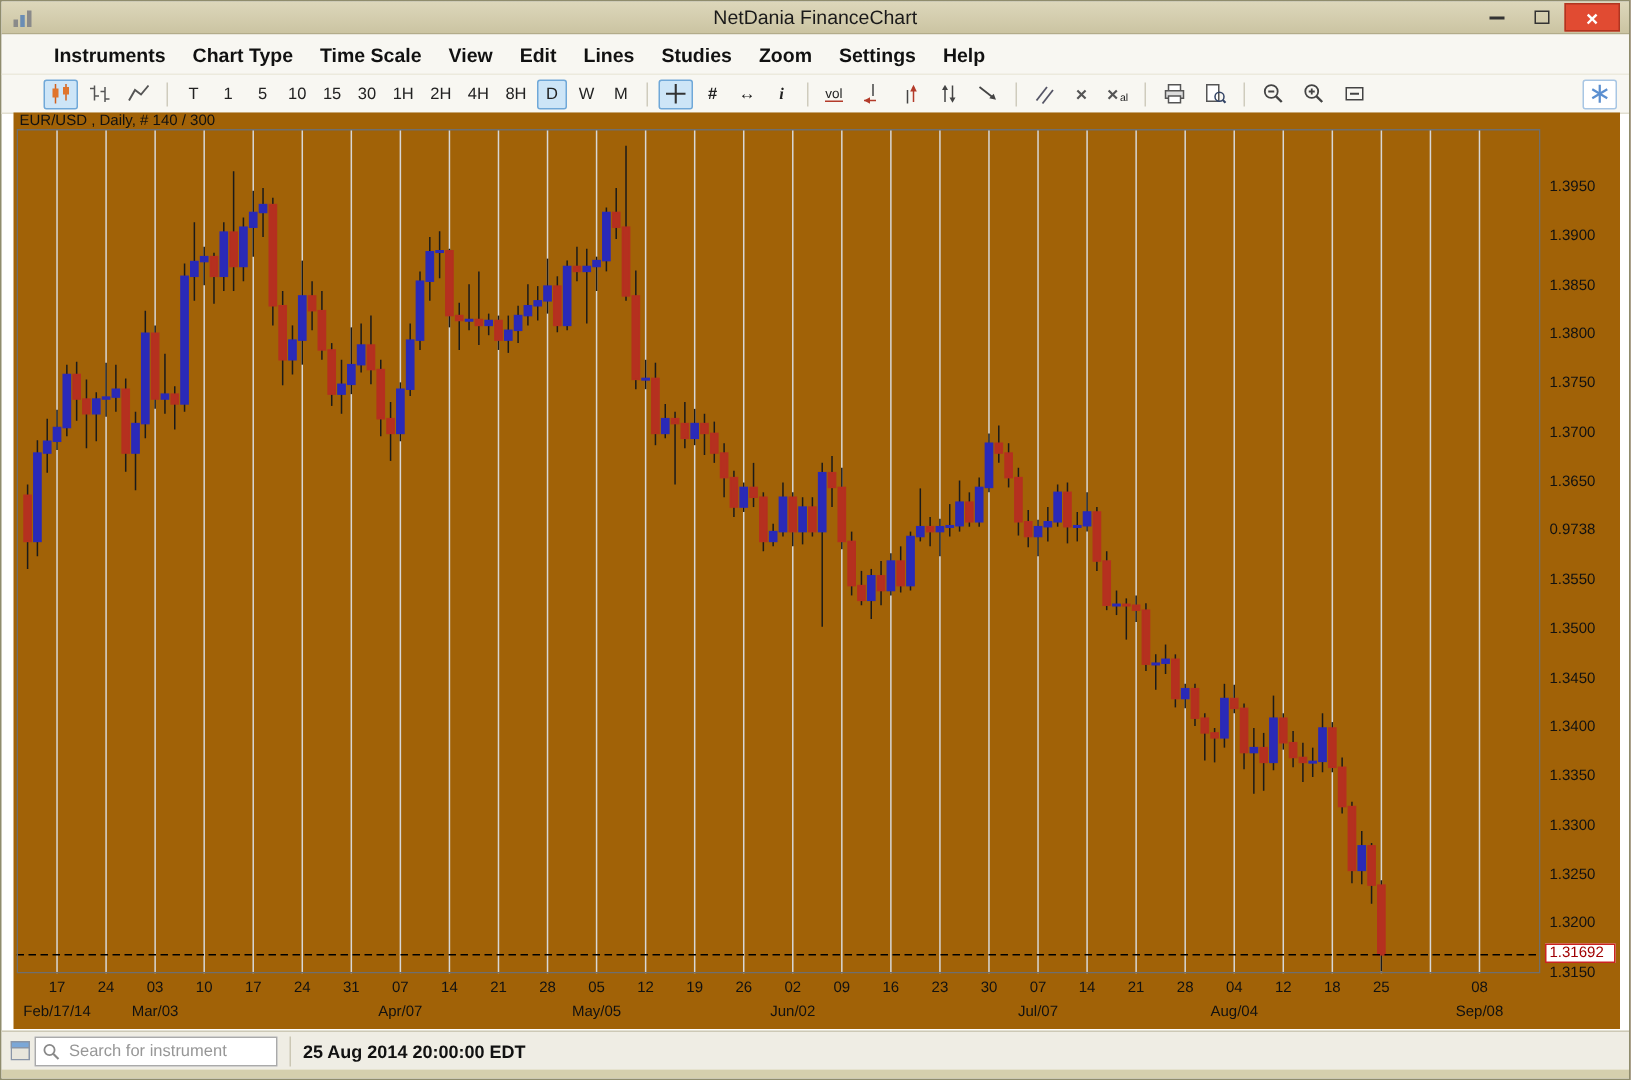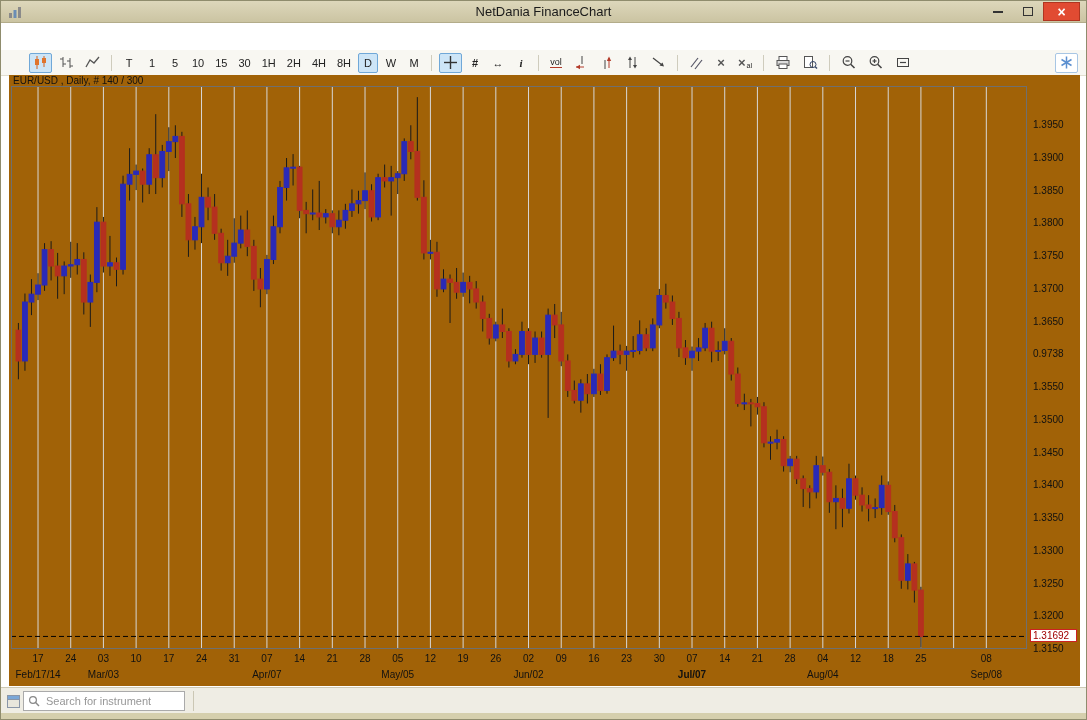--- a/index.html
+++ b/index.html
@@ -62,20 +62,32 @@
     <span class="title">NetDania FinanceChart</span>
     <span class="win-btn btn-min">
         <span class="min-glyph"></span>
       </span>
     <span class="win-btn btn-max">
         <span class="max-glyph"></span>
       </span>
     <span class="win-btn btn-close">×</span>
   </div>
 
+  <div class="menubar">
+      <span class="menu-item">Instruments</span>
+      <span class="menu-item">Chart Type</span>
+      <span class="menu-item">Time Scale</span>
+      <span class="menu-item">View</span>
+      <span class="menu-item">Edit</span>
+      <span class="menu-item">Lines</span>
+      <span class="menu-item">Studies</span>
+      <span class="menu-item">Zoom</span>
+      <span class="menu-item">Settings</span>
+      <span class="menu-item">Help</span>
+    </div>
 
   <div class="toolbar">
     <span class="tb-btn sel">
       <svg width="15" height="15">
           <line x1="4" y1="1" x2="4" y2="14" stroke="#d2601e" stroke-width="1"></line>
           <rect x="2" y="4" width="4" height="6" fill="#e0742c"></rect>
           <line x1="11" y1="1" x2="11" y2="12" stroke="#d2601e" stroke-width="1"></line>
           <rect x="9" y="3" width="4" height="5" fill="#e0742c"></rect>
         </svg>
     </span>
@@ -589,37 +601,38 @@
         <span class="x-week" style="left: 879.22px; top: 578px;">18</span>
         <span class="x-week" style="left: 911.92px; top: 578px;">25</span>
         <span class="x-week" style="left: 977.32px; top: 578px;">08</span>
       </div>
     <div>
         <span class="x-month" style="left: 29.02px; top: 594px;">Feb/17/14</span>
         <span class="x-month" style="left: 94.42px; top: 594px;">Mar/03</span>
         <span class="x-month" style="left: 257.92px; top: 594px;">Apr/07</span>
         <span class="x-month" style="left: 388.72px; top: 594px;">May/05</span>
         <span class="x-month" style="left: 519.52px; top: 594px;">Jun/02</span>
-        <span class="x-month" style="left: 683.02px; top: 594px; font-weight: bold;">Jul/07</span>
+        <span class="x-month" style="left: 683.02px; top: 594px;">Jul/07</span>
         <span class="x-month" style="left: 813.82px; top: 594px;">Aug/04</span>
         <span class="x-month" style="left: 977.32px; top: 594px;">Sep/08</span>
       </div>
   </div>
 
   <div class="statusbar">
     <span class="grip">
       <svg width="13" height="13">
           <rect x="0.5" y="0.5" width="12" height="12" fill="#e8e6dc" stroke="#8a96a8"></rect>
           <rect x="0.5" y="0.5" width="12" height="4" fill="#7ba7d7" stroke="#8a96a8"></rect>
         </svg>
     </span>
     <div class="searchbox">
       <svg width="12" height="12">
           <circle cx="5" cy="5" r="3.4" fill="none" stroke="#888" stroke-width="1.2"></circle>
           <line x1="7.6" y1="7.6" x2="11" y2="11" stroke="#888" stroke-width="1.4"></line>
         </svg>
       <input type="text" placeholder="Search for instrument" style="">
     </div>
     <span class="status-divider"></span>
+    <span class="timestamp">25 Aug 2014 20:00:00 EDT</span>
   </div>
 
   <div class="bottom-frame"></div>
 </div>
 
 </body></html>

